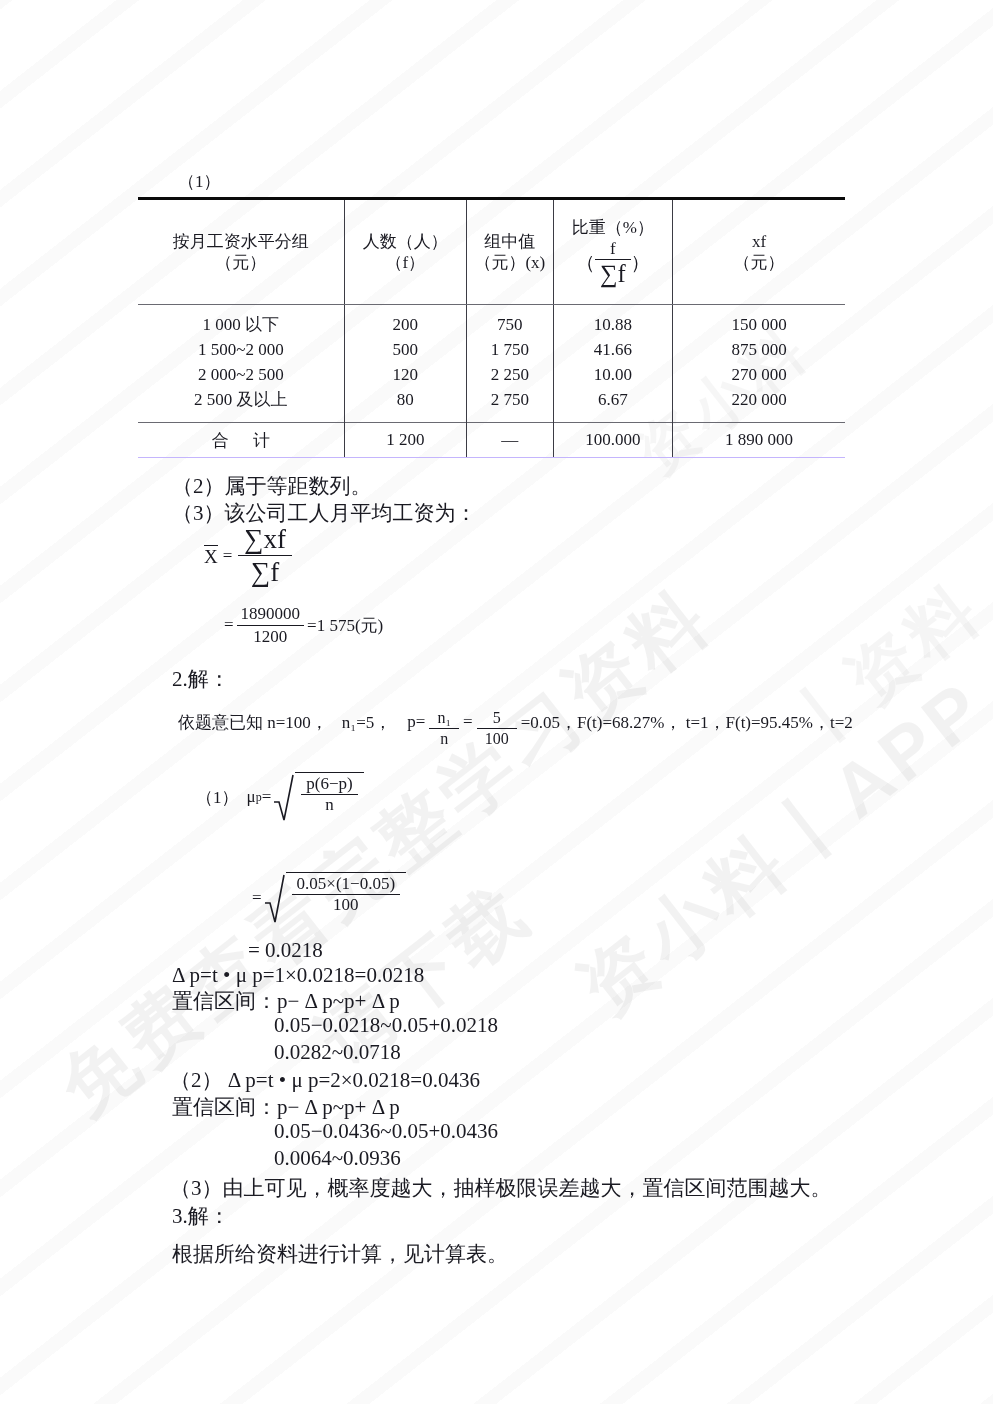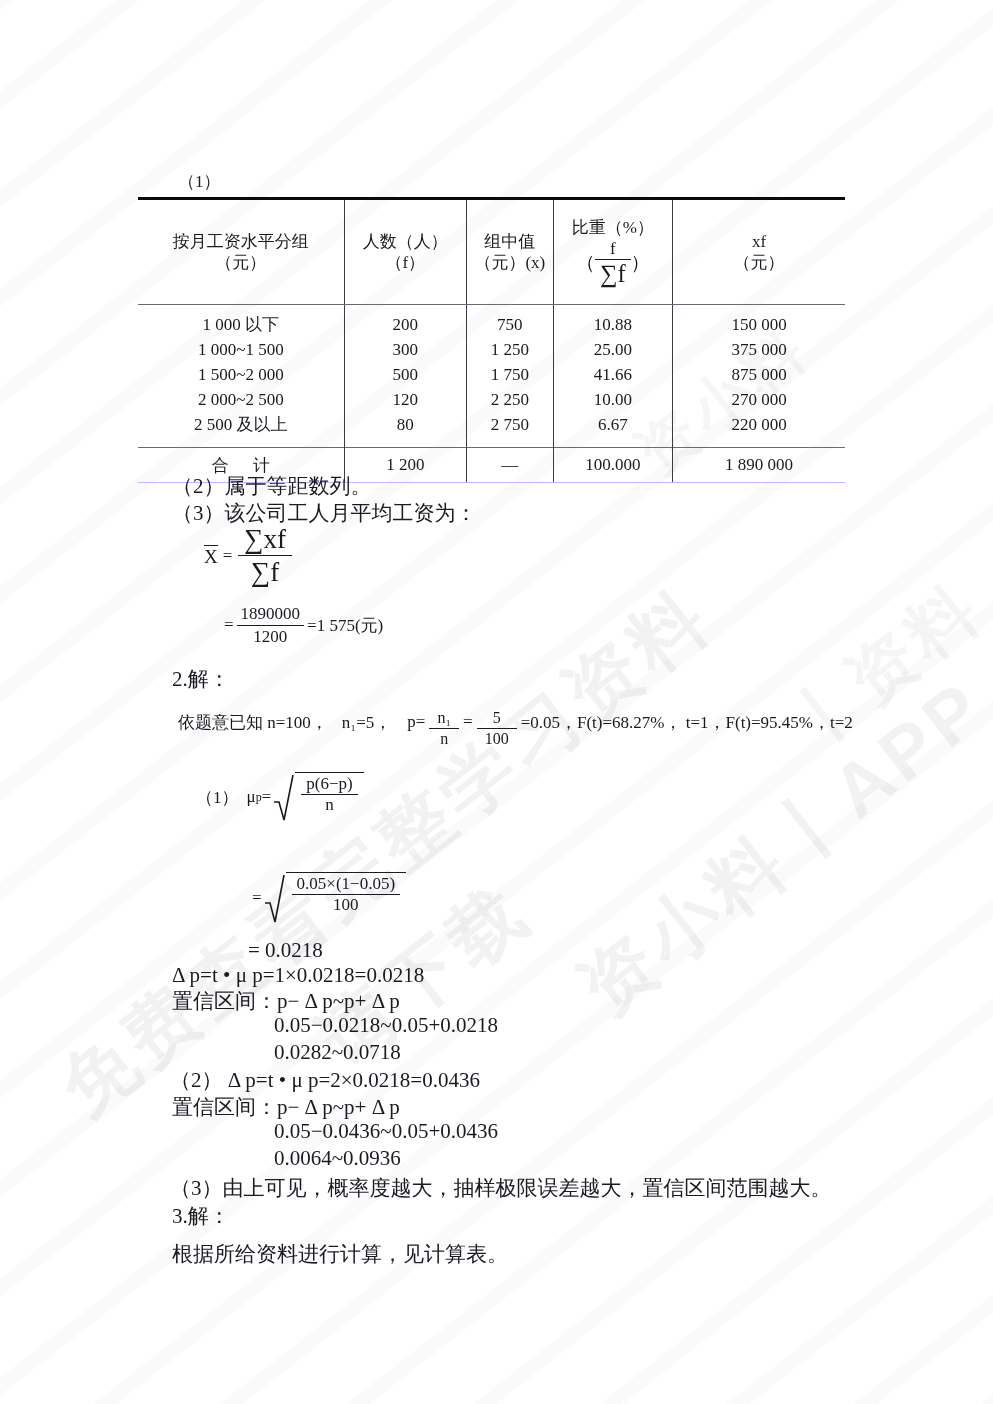--- a/index.html
+++ b/index.html
@@ -293,27 +293,20 @@
       </tr>
 
       <tr class="body-row first">
         <td>1 000 以下</td>
         <td>200</td>
         <td>750</td>
         <td>10.88</td>
         <td>150 000</td>
       </tr>
       <tr class="body-row">
-        <td>1 000~1 500</td>
-        <td>300</td>
-        <td>1 250</td>
-        <td>25.00</td>
-        <td>375 000</td>
-      </tr>
-      <tr class="body-row">
         <td>1 500~2 000</td>
         <td>500</td>
         <td>1 750</td>
         <td>41.66</td>
         <td>875 000</td>
       </tr>
       <tr class="body-row">
         <td>2 000~2 500</td>
         <td>120</td>
         <td>2 250</td>

